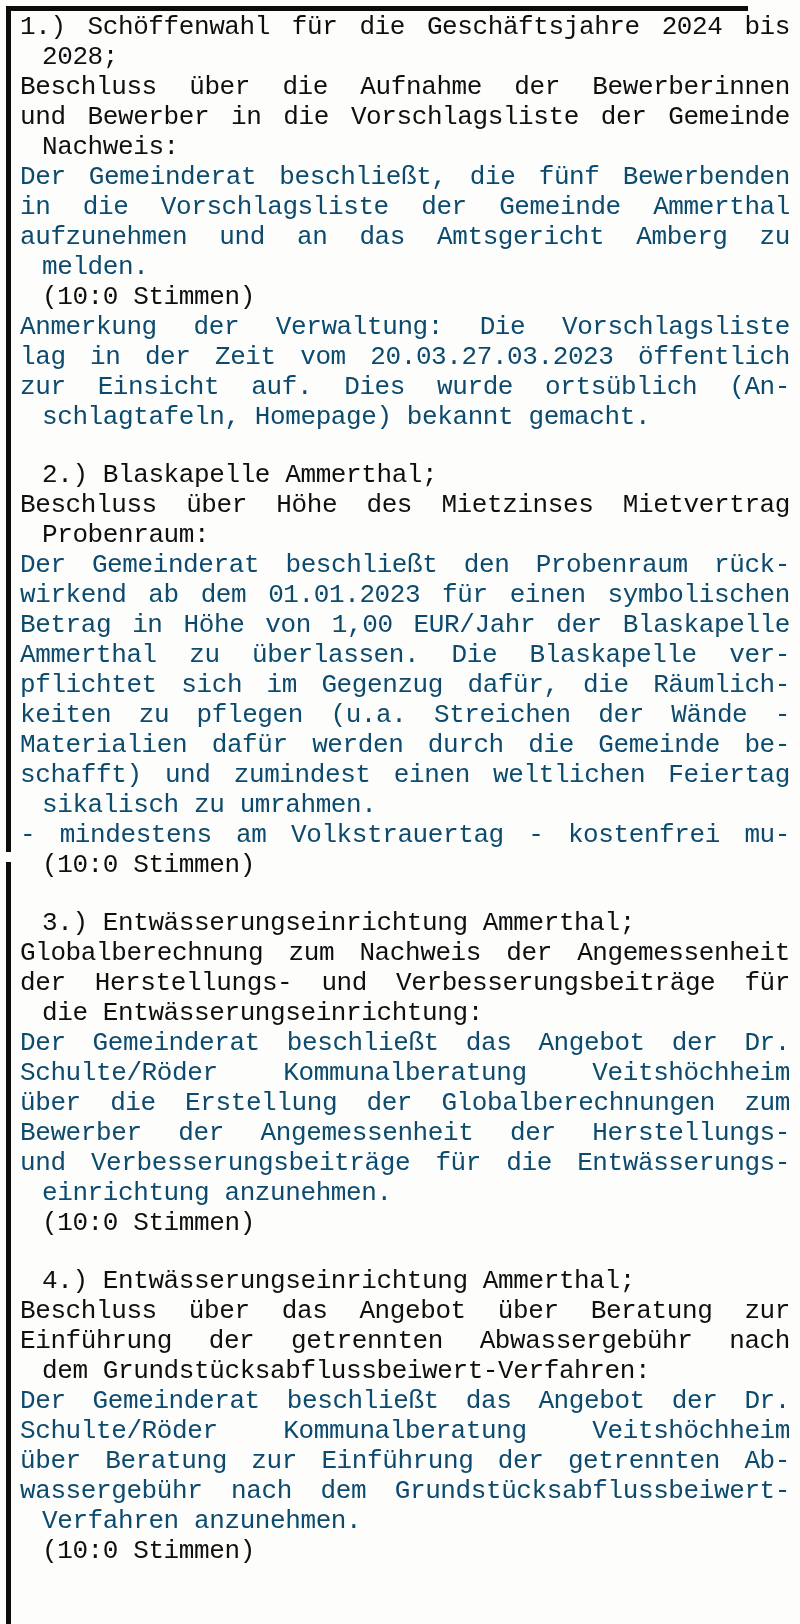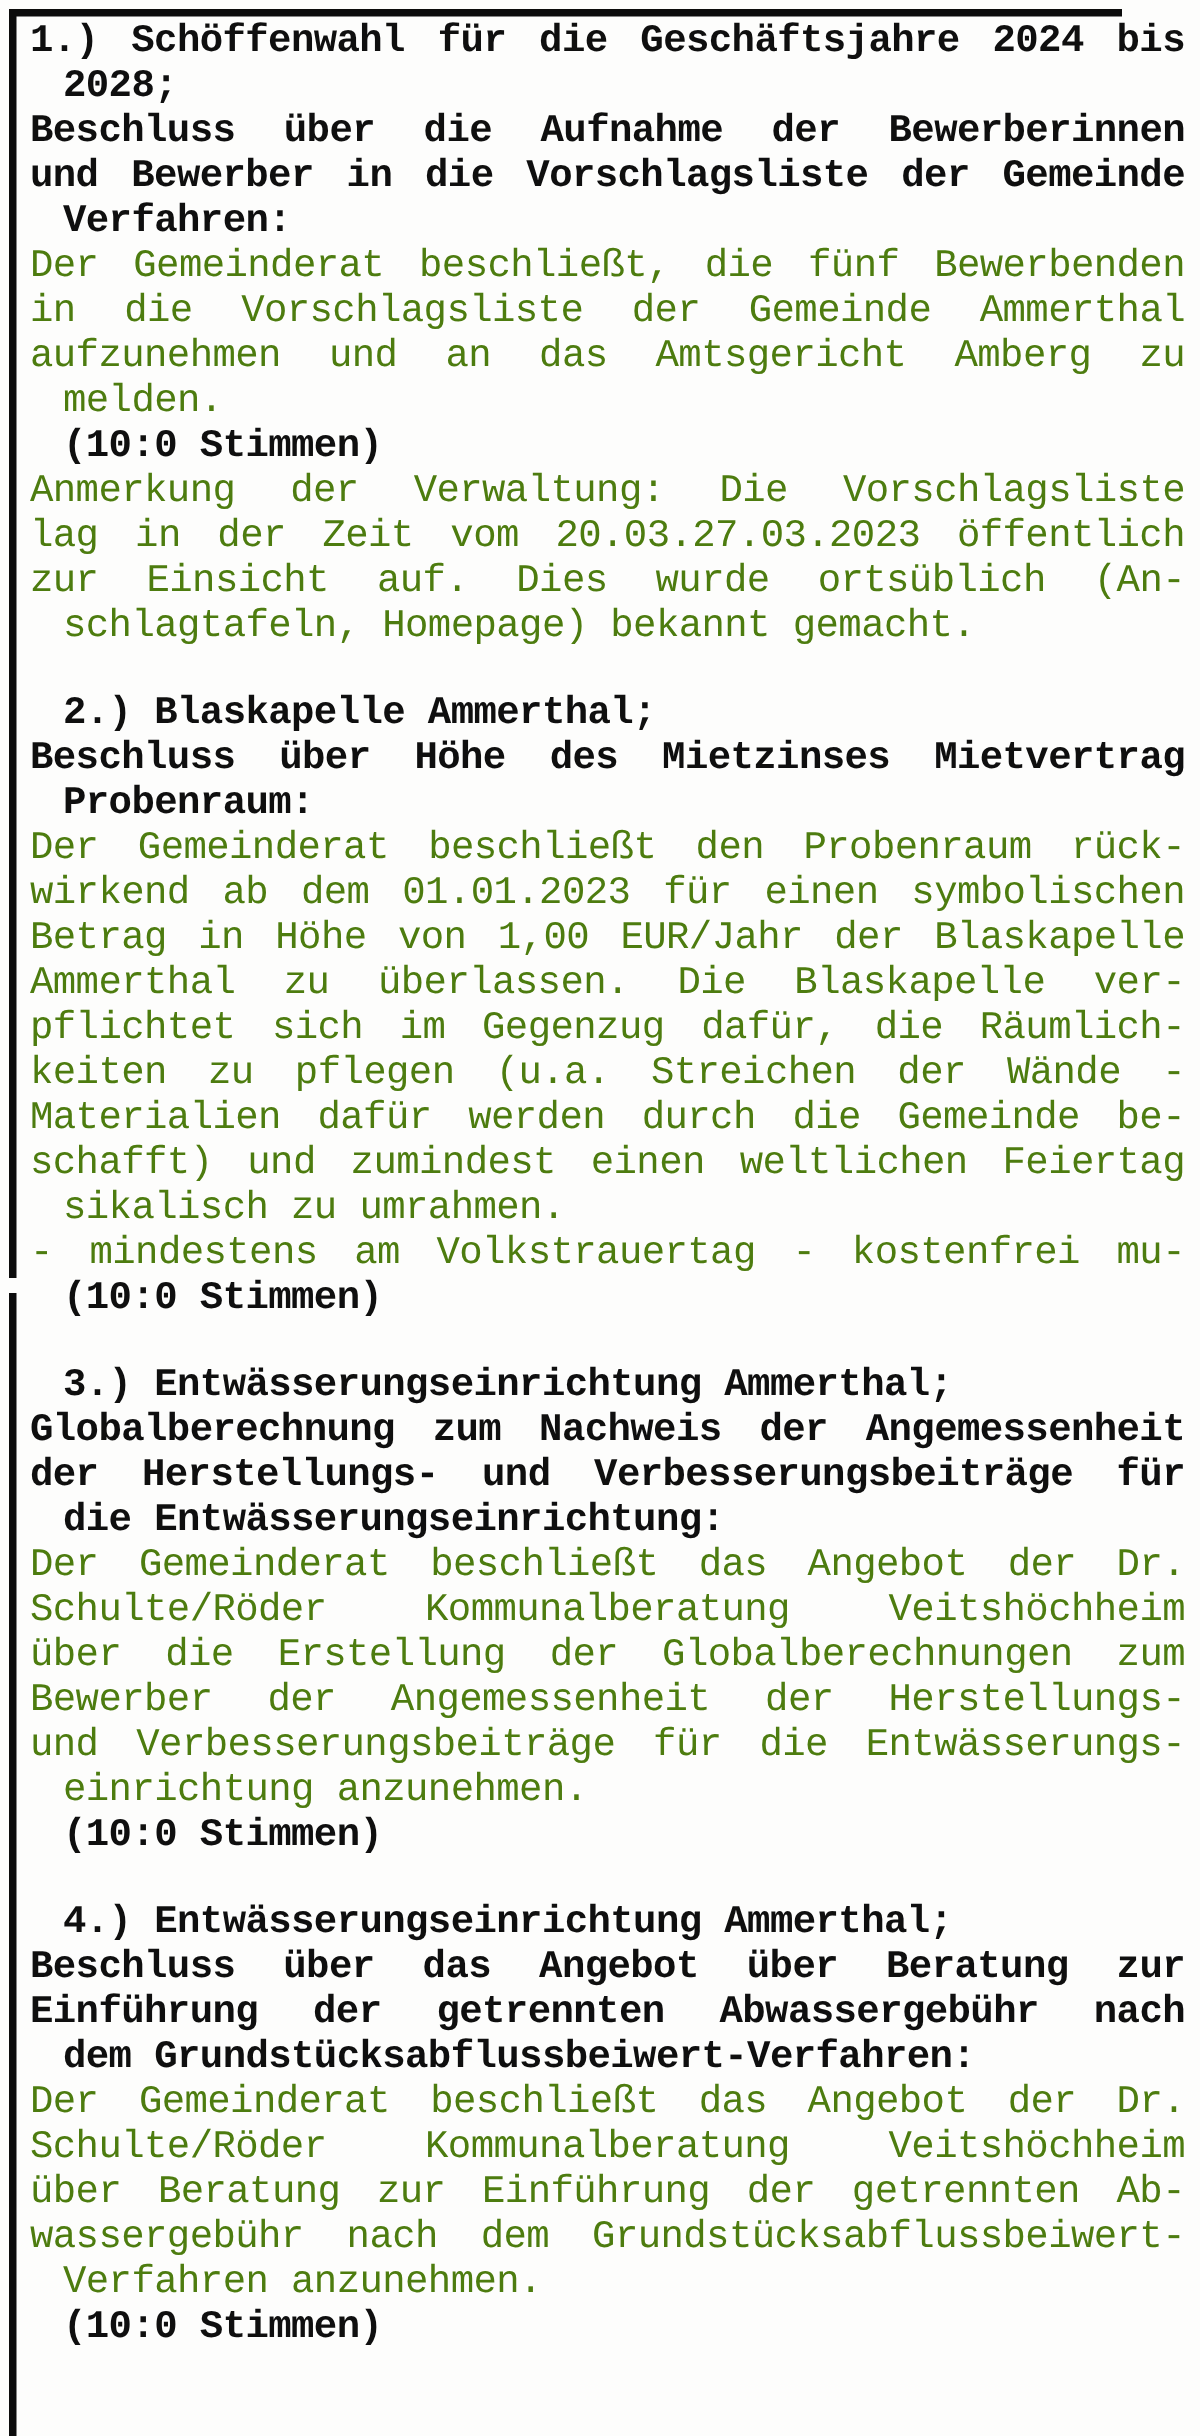--- a/index.html
+++ b/index.html
@@ -27,49 +27,49 @@
   .border-left.seg1 { top:6px; height:846px; }
   .border-left.seg2 { top:862px; height:762px; }
   .content {
     position:absolute; left:20px; top:12px; right:10px;
   }
   section.item { margin-bottom:28px; }
   .line {
     font-size:26px;
     line-height:30px;
     letter-spacing:-0.4px;
-    color:#4d7c0f;
+    color:#0c4a6e;
     text-align:justify;
     text-align-last:justify;
     min-height:30px;
     overflow:hidden;
   }
   .line.heading {
-    font-weight:bold;
+    font-weight:normal;
     color:#0f0f0f;
   }
   .line.last {
     text-align-last:left;
     margin-left:22px;
   }
 </style>
 </head>
 <body>
 
 <div class="page">
   <div class="border-top"></div>
   <div class="border-left seg1"></div>
   <div class="border-left seg2"></div>
   <div class="content" id="sections">
       <section class="item">
         <div class="line heading">1.) Schöffenwahl für die Geschäftsjahre 2024 bis</div>
         <div class="line heading last">2028;</div>
         <div class="line heading">Beschluss über die Aufnahme der Bewerberinnen</div>
         <div class="line heading">und Bewerber in die Vorschlagsliste der Gemeinde</div>
-        <div class="line heading last">Verfahren:</div>
+        <div class="line heading last">Nachweis:</div>
         <div class="line body">Der Gemeinderat beschließt, die fünf Bewerbenden</div>
         <div class="line body">in die Vorschlagsliste der Gemeinde Ammerthal</div>
         <div class="line body">aufzunehmen und an das Amtsgericht Amberg zu</div>
         <div class="line body last">melden.</div>
         <div class="line heading last">(10:0 Stimmen)</div>
         <div class="line body">Anmerkung der Verwaltung: Die Vorschlagsliste</div>
         <div class="line body">lag in der Zeit vom 20.03.27.03.2023 öffentlich</div>
         <div class="line body">zur Einsicht auf. Dies wurde ortsüblich (An-</div>
         <div class="line body last">schlagtafeln, Homepage) bekannt gemacht.</div>
       </section>

